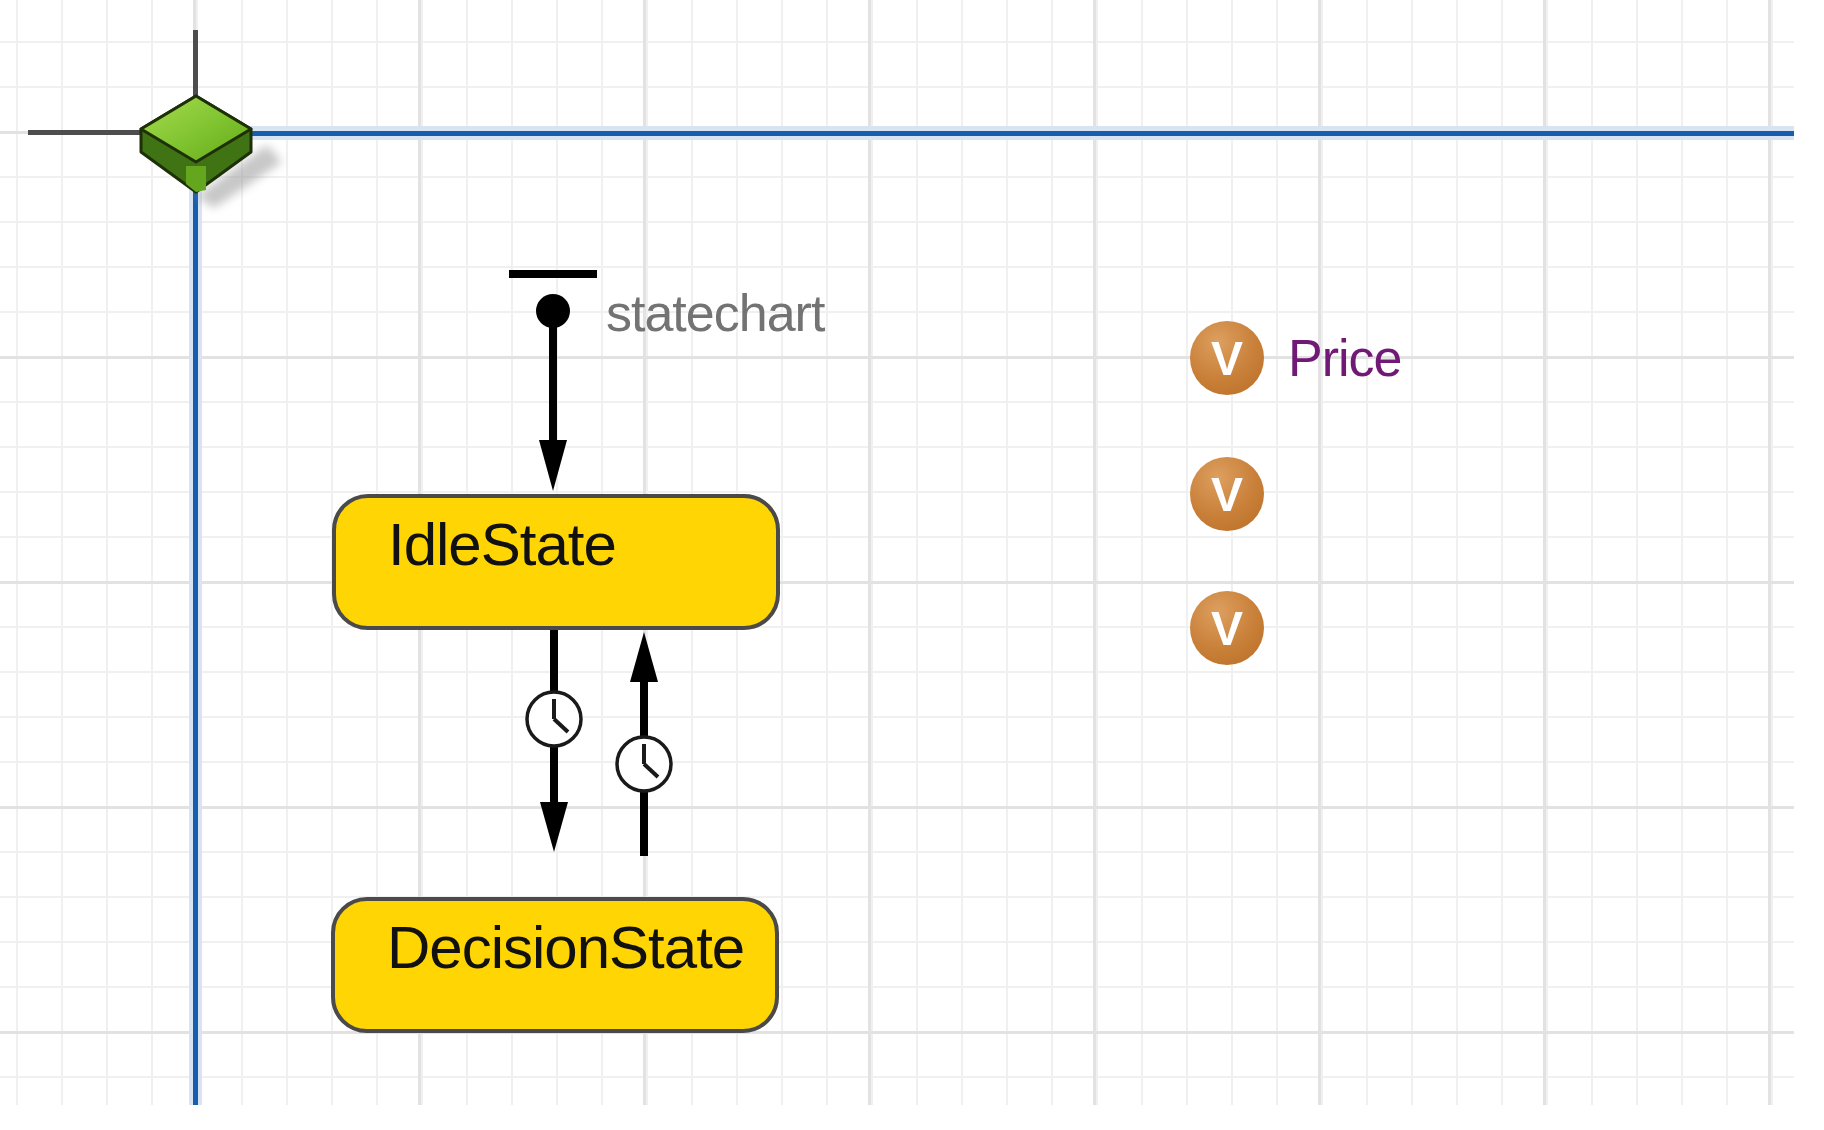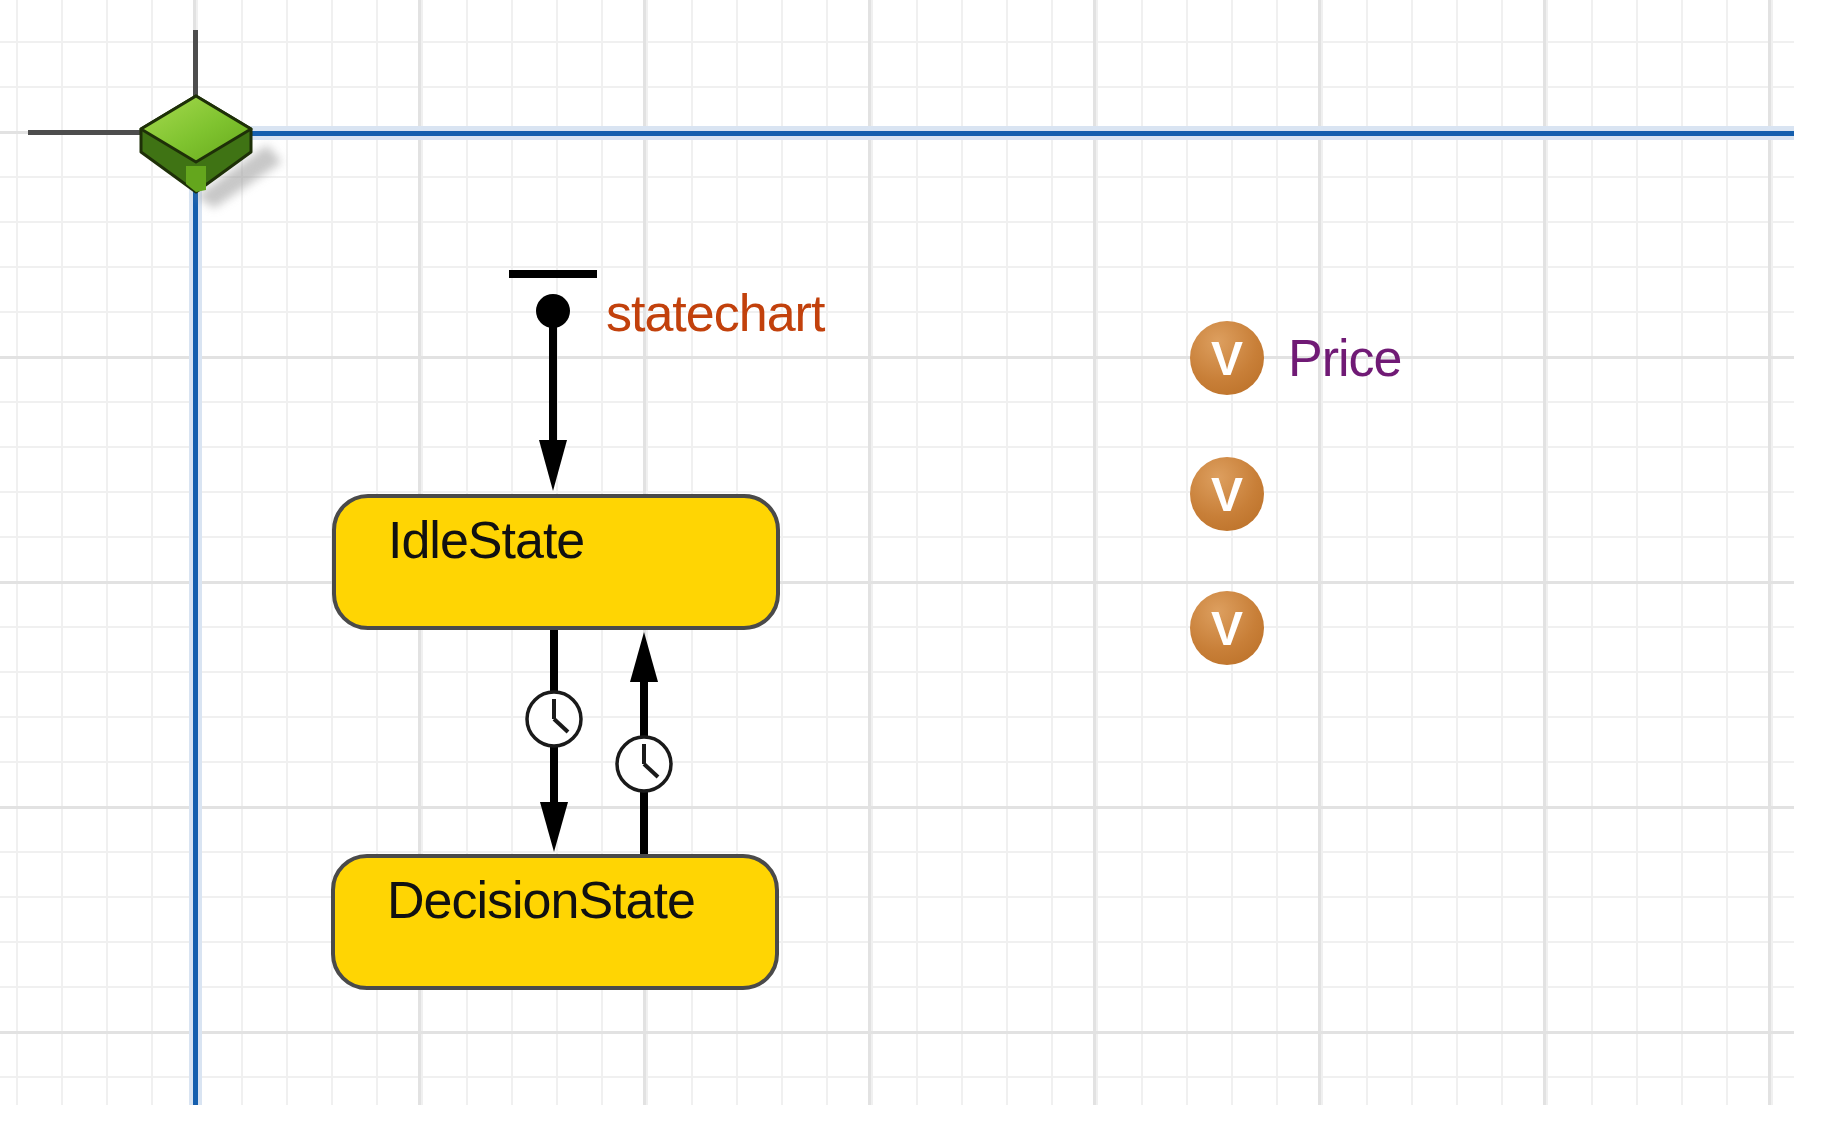--- a/index.html
+++ b/index.html
@@ -25,27 +25,27 @@
   .hline-halo{position:absolute;left:180px;top:126px;width:1614px;height:14px;background:#d9e4f2;}
   .hline-core{position:absolute;left:0;top:5px;width:100%;height:5px;background:#155fae;}
   .vline-halo{position:absolute;left:189px;top:150px;width:13px;height:955px;background:#d9e4f2;}
   .vline-core{position:absolute;left:4px;top:0;width:5px;height:100%;background:#155fae;}
   .axis-v{position:absolute;left:193px;top:30px;width:5px;height:76px;background:#4d4d4d;}
   .axis-h{position:absolute;left:28px;top:130px;width:118px;height:5px;background:#4d4d4d;}
   #shapes{position:absolute;left:0;top:0;width:1824px;height:1130px;}
   .state{
     position:absolute;width:448px;height:136px;box-sizing:border-box;
     background:#ffd503;border:4px solid #4a4a4a;border-radius:36px;
-    color:#111;font-size:52px;letter-spacing:-1px;
+    color:#111;font-size:60px;letter-spacing:-1px;
     padding:12px 0 0 52px;
   }
   #state-idle{left:332px;top:494px;}
-  #state-decision{left:331px;top:854px;}
+  #state-decision{left:331px;top:897px;}
   .canvas-label{
-    position:absolute;color:#c2410c;font-size:52px;letter-spacing:-1px;white-space:nowrap;
+    position:absolute;color:#737373;font-size:52px;letter-spacing:-1px;white-space:nowrap;
   }
   #entry-label{left:606px;top:283px;}
   .var-row{
     position:absolute;left:1190px;display:flex;align-items:center;gap:24px;height:74px;
   }
   #var-price{top:321px;}
   #var-numofblocks{top:457px;}
   #var-budget{top:591px;}
   .var-badge{
     width:74px;height:74px;border-radius:50%;

